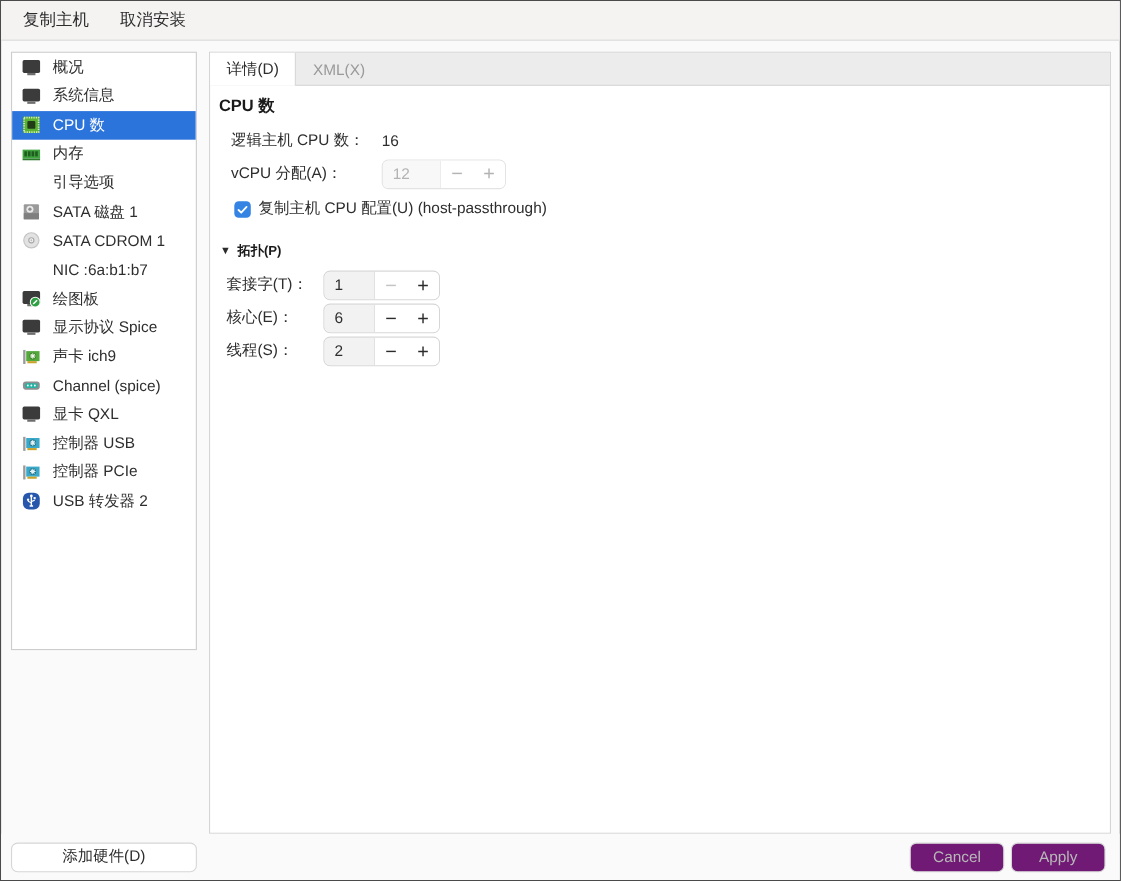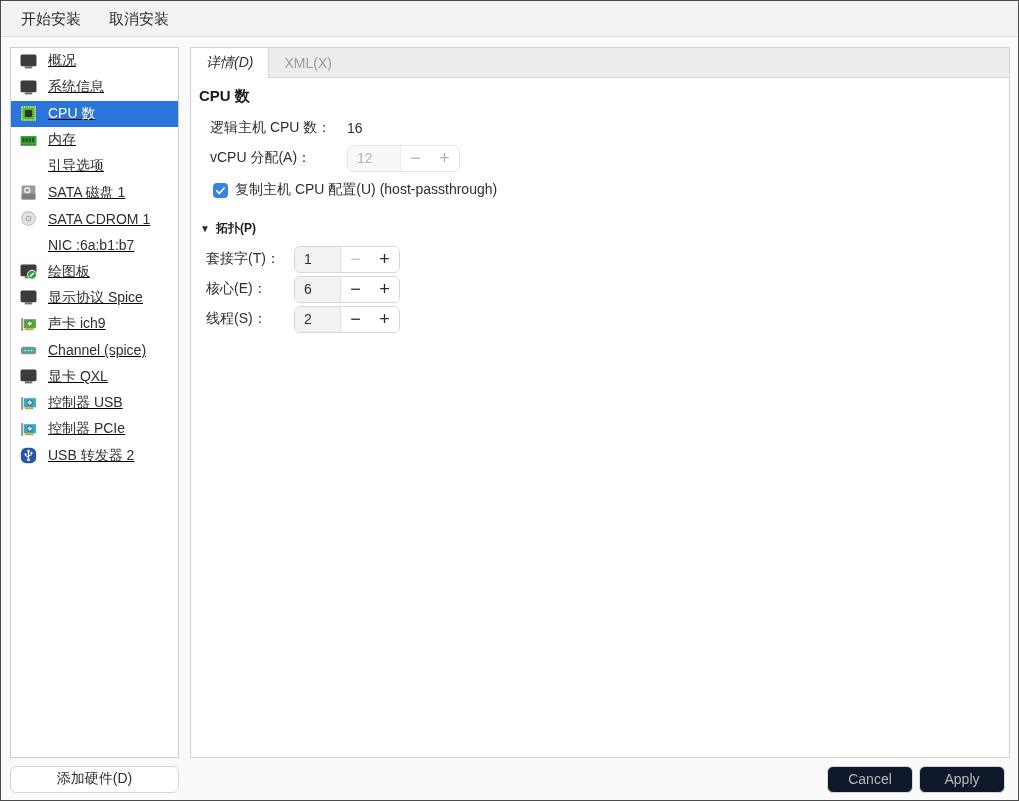--- a/index.html
+++ b/index.html
@@ -16,22 +16,22 @@
     position:absolute; left:0; top:0; right:0; height:36px;
     background:#f4f3f2; border-bottom:1px solid #dbdbdb;
     display:flex; align-items:center; padding-left:20px; gap:28px;
   }
   .toolbar-btn {
     font-size:15px; color:#2c2c2c; cursor:default; line-height:36px;
   }
 
   
   .sidebar {
-    position:absolute; left:9px; top:46px; width:169px; height:711px;
-    background:#ffffff; border:1px solid #cdcdcd; overflow:hidden;text-decoration:underline;
+    position:absolute; left:9px; top:46px; width:169px; height:544px;
+    background:#ffffff; border:1px solid #cdcdcd; overflow:hidden;
   }
   .hw-row {
     display:flex; align-items:center; height:26.3px; padding-left:9px; gap:11px;
     font-size:14px; color:#2e2e2e; white-space:nowrap;
   }
   .hw-row.selected { background:#2b74dc; color:#ffffff; }
   .icon { width:17px; height:17px; flex:0 0 17px; display:inline-block; }
   .icon svg { width:17px; height:17px; display:block; }
 
   
@@ -42,21 +42,20 @@
   .tabbar {
     height:30px; background:#ececec; border-bottom:1px solid #d6d6d6;
     display:flex;
   }
   .tab {
     padding:0 15px; font-size:14px; display:flex; align-items:center;
   }
   .tab.active {
     background:#ffffff; color:#2e2e2e; border-right:1px solid #d6d6d6;
     margin-bottom:-1px;
-    font-style:italic;
   }
   .tab.inactive { color:#9a9a9a; }
 
   .content { padding:9px 0 0 8px; }
   .sect { font-size:15px; font-weight:bold; color:#1a1a1a; margin:0 0 7px 0; }
   .sect.mt { margin-top:17px; }
 
   .frow { display:flex; align-items:center; margin-left:11px; height:30px; }
   .flabel { width:137px; font-size:14px; color:#2e2e2e; }
   .fvalue { font-size:14px; color:#2e2e2e; }
@@ -100,30 +99,30 @@
   .footer {
     position:absolute; left:0; right:0; top:757px; bottom:0;
     background:#fafafa; display:flex; align-items:center;
     justify-content:space-between; padding:0 13px 0 9px;
   }
   .btn {
     height:27px; border:1px solid #d6d6d6; border-radius:6px; background:#ffffff;
     display:flex; align-items:center; justify-content:center; font-size:14px;
   }
   .btn.add { width:169px; color:#2e2e2e; }
-  .btn.dim { width:86px; color:#b8b8b8; background:#0f172a; }
+  .btn.dim { width:86px; color:#b8b8b8; background:#701a75; }
   .footer-right { display:flex; gap:6px; }
 </style>
 </head>
 <body>
 
 <div class="window">
 
   <div class="toolbar">
-    <span class="toolbar-btn">开始安装</span>
+    <span class="toolbar-btn">复制主机</span>
     <span class="toolbar-btn">取消安装</span>
   </div>
 
   <div class="sidebar">
 
     <div class="hw-row">
       <span class="icon">
           <svg viewBox="0 0 16 16">
             <rect x="0.5" y="1.5" width="15" height="11" rx="1.5" fill="#3b3b3b"></rect>
             <rect x="4.5" y="12.5" width="7" height="2" fill="#6e6e6e"></rect>

